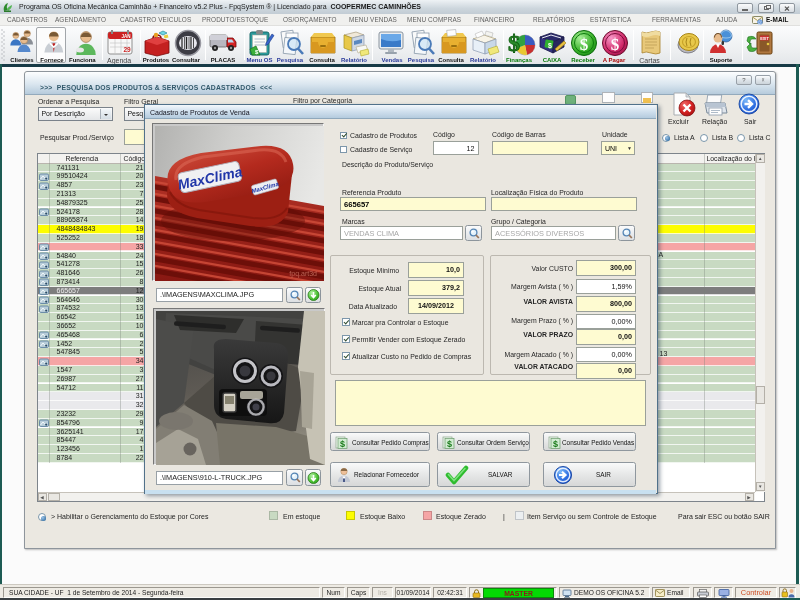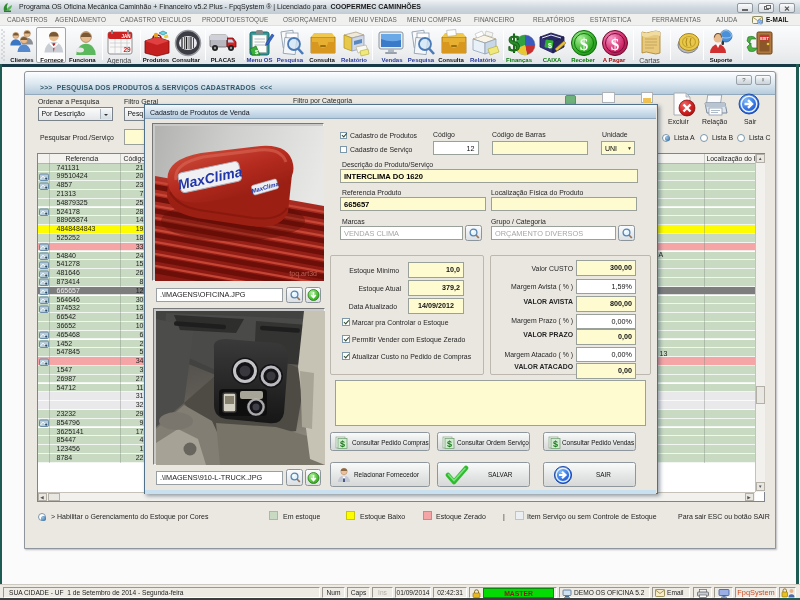--- a/index.html
+++ b/index.html
@@ -753,21 +753,21 @@
             <rect x="24" y="41" width="62" height="20" rx="4" fill="#f0f0f2" stroke="#b0b0bc" stroke-width="1"></rect>
             <text x="55" y="57" font-size="14" font-weight="bold" font-style="italic" fill="#2036a8" text-anchor="middle" font-family="Liberation Sans">MaxClima</text>
           </g>
           <g transform="rotate(-16 110 61)">
             <rect x="97" y="56" width="26" height="10" rx="2" fill="#eceef2" stroke="#b4b8c4" stroke-width="0.6"></rect>
             <text x="110" y="63.5" font-size="6" font-weight="bold" font-style="italic" fill="#2036a8" text-anchor="middle" font-family="Liberation Sans">MaxClima</text>
           </g>
           <text x="162" y="150" font-size="7" fill="#c87060" text-anchor="end" opacity="0.85" font-family="Liberation Sans">fpq.art3d</text>
         </svg>
  </div>
- <div class="pathbox" style="left:11px;top:183px;width:127px;height:14px">.\IMAGENS\OFICINA.JPG</div>
+ <div class="pathbox" style="left:11px;top:183px;width:127px;height:14px">.\IMAGENS\MAXCLIMA.JPG</div>
  <div class="sqbtn" style="left:140.5px;top:181.5px;width:17px;height:16.5px">
         <svg width="15" height="14" viewBox="0 0 15 14" style="position:absolute;left:1px;top:1px">
           <circle cx="6.5" cy="5.5" r="3.4" fill="#e4f2fb" stroke="#5585b5" stroke-width="1.3"></circle>
           <circle cx="5.6" cy="4.6" r="1.2" fill="#fff" opacity="0.9"></circle>
           <line x1="9" y1="8" x2="11.8" y2="11" stroke="#99755a" stroke-width="1.8"></line>
         </svg>
       </div>
  <div class="sqbtn" style="left:159.5px;top:181.5px;width:16.5px;height:16.5px">
         <svg width="15" height="14" viewBox="0 0 15 14" style="position:absolute;left:0px;top:0.5px">
           <circle cx="7.5" cy="7" r="5.5" fill="url(#ggrn)" stroke="#2a7a1a" stroke-width="0.8"></circle>
@@ -841,37 +841,36 @@
  <span class="dlab" style="left:205px;top:41px">Cadastro de Serviço</span>
 
  <span class="dlab" style="left:288px;top:26px">Código</span>
  <div class="wfield fval" style="left:287.5px;top:35.5px;width:46px;height:14.5px">12</div>
  <span class="dlab" style="left:347px;top:26px">Código de Barras</span>
  <div class="yfield" style="left:346.5px;top:35.5px;width:96px;height:14.5px"></div>
  <span class="dlab" style="left:457px;top:26px">Unidade</span>
  <div class="yfield" style="left:456px;top:35.5px;width:34px;height:14.5px;font-size:7px;line-height:13px"><span style="padding-left:3px">UNI</span><span class="abs" style="right:2px;top:0;color:#333;font-size:5px;line-height:13px">▼</span></div>
 
  <span class="dlab" style="left:197px;top:55.5px">Descrição do Produto/Serviço</span>
- <div class="yfield" style="left:195px;top:63.5px;width:298px;height:14px;font-size:7.6px;font-weight:bold;line-height:13px"><span style="padding-left:3px">INTERCLIMA DO 1620</span></div>
  <span class="dlab" style="left:197px;top:84px">Referencia Produto</span>
  <div class="yfield" style="left:195px;top:92px;width:146px;height:14px;font-size:7.6px;font-weight:bold;line-height:13px"><span style="padding-left:3px">665657</span></div>
  <span class="dlab" style="left:346px;top:84px">Localização Física do Produto</span>
  <div class="yfield" style="left:346px;top:92px;width:146px;height:14px"></div>
 
  <span class="dlab" style="left:197px;top:112.5px">Marcas</span>
  <div class="wfield" style="left:195px;top:121px;width:123px;height:14px;font-size:7.4px;color:#a6a6a6;line-height:13px"><span style="padding-left:3px">VENDAS CLIMA</span></div>
  <div class="sqbtn" style="left:320px;top:120px;width:17px;height:16px">
         <svg width="15" height="14" viewBox="0 0 15 14" style="position:absolute;left:1px;top:1px">
           <circle cx="6.5" cy="5.5" r="3.4" fill="#e4f2fb" stroke="#5585b5" stroke-width="1.3"></circle>
           <circle cx="5.6" cy="4.6" r="1.2" fill="#fff" opacity="0.9"></circle>
           <line x1="9" y1="8" x2="11.8" y2="11" stroke="#99755a" stroke-width="1.8"></line>
         </svg>
       </div>
  <span class="dlab" style="left:346px;top:112.5px">Grupo / Categoria</span>
- <div class="wfield" style="left:346px;top:121px;width:125px;height:14px;font-size:7.4px;color:#a6a6a6;line-height:13px"><span style="padding-left:3px">ORÇAMENTO DIVERSOS</span></div>
+ <div class="wfield" style="left:346px;top:121px;width:125px;height:14px;font-size:7.4px;color:#a6a6a6;line-height:13px"><span style="padding-left:3px">ACESSÓRIOS DIVERSOS</span></div>
  <div class="sqbtn" style="left:473px;top:120px;width:17px;height:16px">
         <svg width="15" height="14" viewBox="0 0 15 14" style="position:absolute;left:1px;top:1px">
           <circle cx="6.5" cy="5.5" r="3.4" fill="#e4f2fb" stroke="#5585b5" stroke-width="1.3"></circle>
           <circle cx="5.6" cy="4.6" r="1.2" fill="#fff" opacity="0.9"></circle>
           <line x1="9" y1="8" x2="11.8" y2="11" stroke="#99755a" stroke-width="1.8"></line>
         </svg>
       </div>
 
  <div class="gbox" style="left:185px;top:150px;width:154px;height:120px"></div>
  <div class="gbox" style="left:345px;top:150px;width:161px;height:120px"></div>
@@ -996,21 +995,21 @@
           <rect x="2.5" y="6" width="7" height="2.5" fill="#fff" stroke="#666" stroke-width="0.7"></rect>
         </svg>
  </div>
  <div class="spanel" style="left:714px;width:19px">
    <svg class="abs" style="left:3px;top:1px" width="12" height="9" viewBox="0 0 12 9">
           <rect x="1" y="0.5" width="10" height="6" rx="0.8" fill="#9ab0e4" stroke="#3a5a9a" stroke-width="0.8"></rect>
           <rect x="4.5" y="6.5" width="3" height="1.2" fill="#3a5a9a"></rect>
           <rect x="3" y="7.7" width="6" height="1" fill="#5a7aba"></rect>
         </svg>
  </div>
- <div class="spanel" style="left:735px;width:42px;text-align:center;color:#cc4a22;font-size:7.4px">FpqSystem</div>
+ <div class="spanel" style="left:735px;width:42px;text-align:center;color:#cc4a22;font-size:7.4px">Controlar</div>
  <div class="spanel" style="left:779px;width:17px">
    <svg class="abs" style="left:1px;top:0.5px" width="15" height="10" viewBox="0 0 15 10">
           <rect x="1" y="4" width="5.5" height="5" rx="0.8" fill="#e8c020" stroke="#8a6a10" stroke-width="0.6"></rect>
           <path d="M2,4 V2.6 a1.7,1.7 0 0 1 3.5,0 V4" fill="none" stroke="#8a6a10" stroke-width="0.9"></path>
           <circle cx="10.5" cy="3" r="2" fill="#e8b088"></circle>
           <path d="M7.5,9.5 a3,3.2 0 0 1 6,0 Z" fill="#4a6aaa"></path>
         </svg>
  </div>
 </div>
 <div id="bstrip" class="abs"></div>

